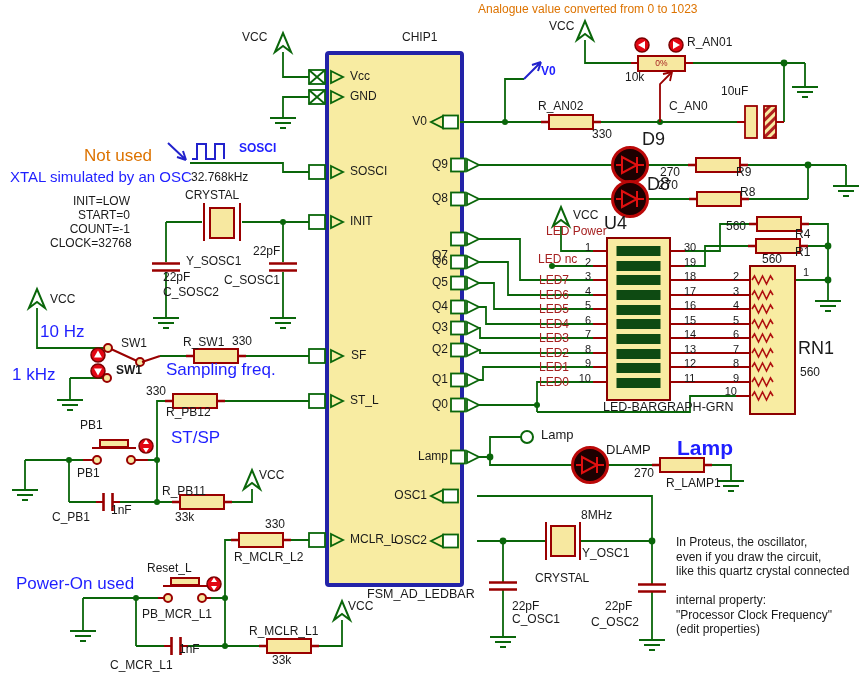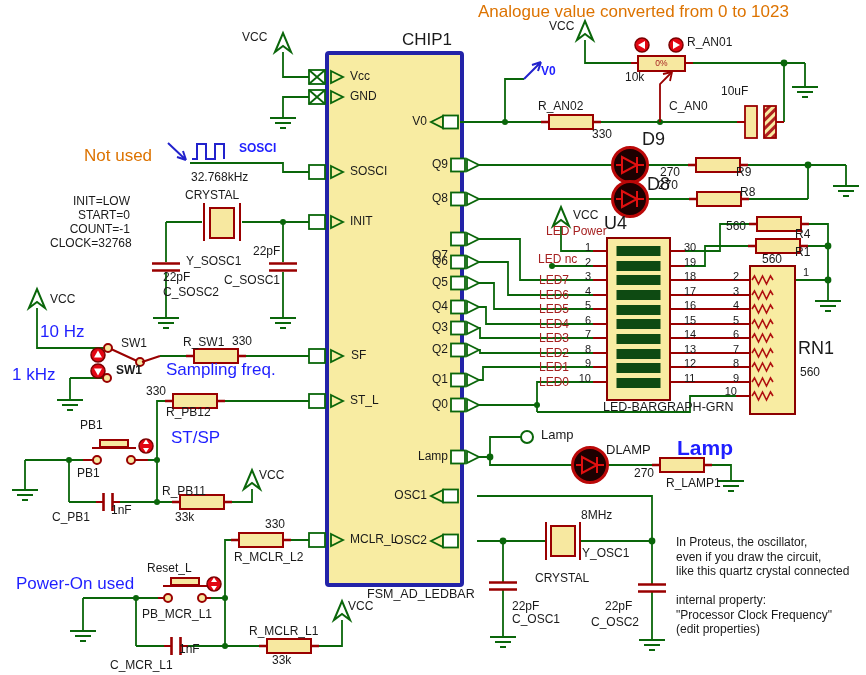--- a/index.html
+++ b/index.html
@@ -1,20 +1,20 @@
 <!DOCTYPE html>
 <html><head>
 <meta charset="utf-8">
 <style>
   html,body{margin:0;padding:0;background:#fff;}
   #stage{position:relative;width:866px;height:675px;background:#ffffff;overflow:hidden;
          font-family:"Liberation Sans",sans-serif;}
   svg{position:absolute;left:0;top:0;}
   .L{position:absolute;font-size:12px;color:#1a1a1a;white-space:nowrap;line-height:1.1;}
-  .fs11{font-size:11px}.fs13{font-size:13px}.fs15{font-size:15px}.fs16{font-size:17px}
+  .fs11{font-size:11px}.fs13{font-size:13px}.fs15{font-size:15px}.fs16{font-size:12px}
   .fs17{font-size:17px}.fs18{font-size:18px}.fs21{font-size:21px}.fs8{font-size:8.5px}
   .b{font-weight:bold}
   .blue{color:#1F1FFF}
   .or{color:#DD7300}
   .red{color:#A62121}
   .ra{text-align:right}
 </style>
 </head>
 <body>
 
@@ -297,20 +297,21 @@
     <path d="M192,159 H197 V144 H206 V159 H215 V144 H224 V159"></path>
   </g>
   <g stroke="#2222CC" stroke-width="2" fill="none">
     <path d="M524,79 L541,62 M541,62 L532,65 M541,62 L538,71"></path>
   </g>
 </svg>
 
 <div class="L or fs16" style="left:478px;top:3px">Analogue value converted from 0 to 1023</div>
 <div class="L or fs17" style="left:84px;top:147px">Not used</div>
 
+<div class="L blue fs15" style="left:10px;top:169px">XTAL simulated by an OSC</div>
 <div class="L blue fs17" style="left:40px;top:323px">10 Hz</div>
 <div class="L blue fs17" style="left:12px;top:366px">1 kHz</div>
 <div class="L blue fs17" style="left:166px;top:361px">Sampling freq.</div>
 <div class="L blue fs17" style="left:171px;top:429px">ST/SP</div>
 <div class="L blue fs17" style="left:16px;top:575px">Power-On used</div>
 <div class="L blue fs21 b" style="left:677px;top:436px">Lamp</div>
 <div class="L blue b" style="left:239px;top:142px">SOSCI</div>
 <div class="L blue b" style="left:541px;top:65px">V0</div>
 
 <div class="L" style="left:242px;top:31px">VCC</div>

